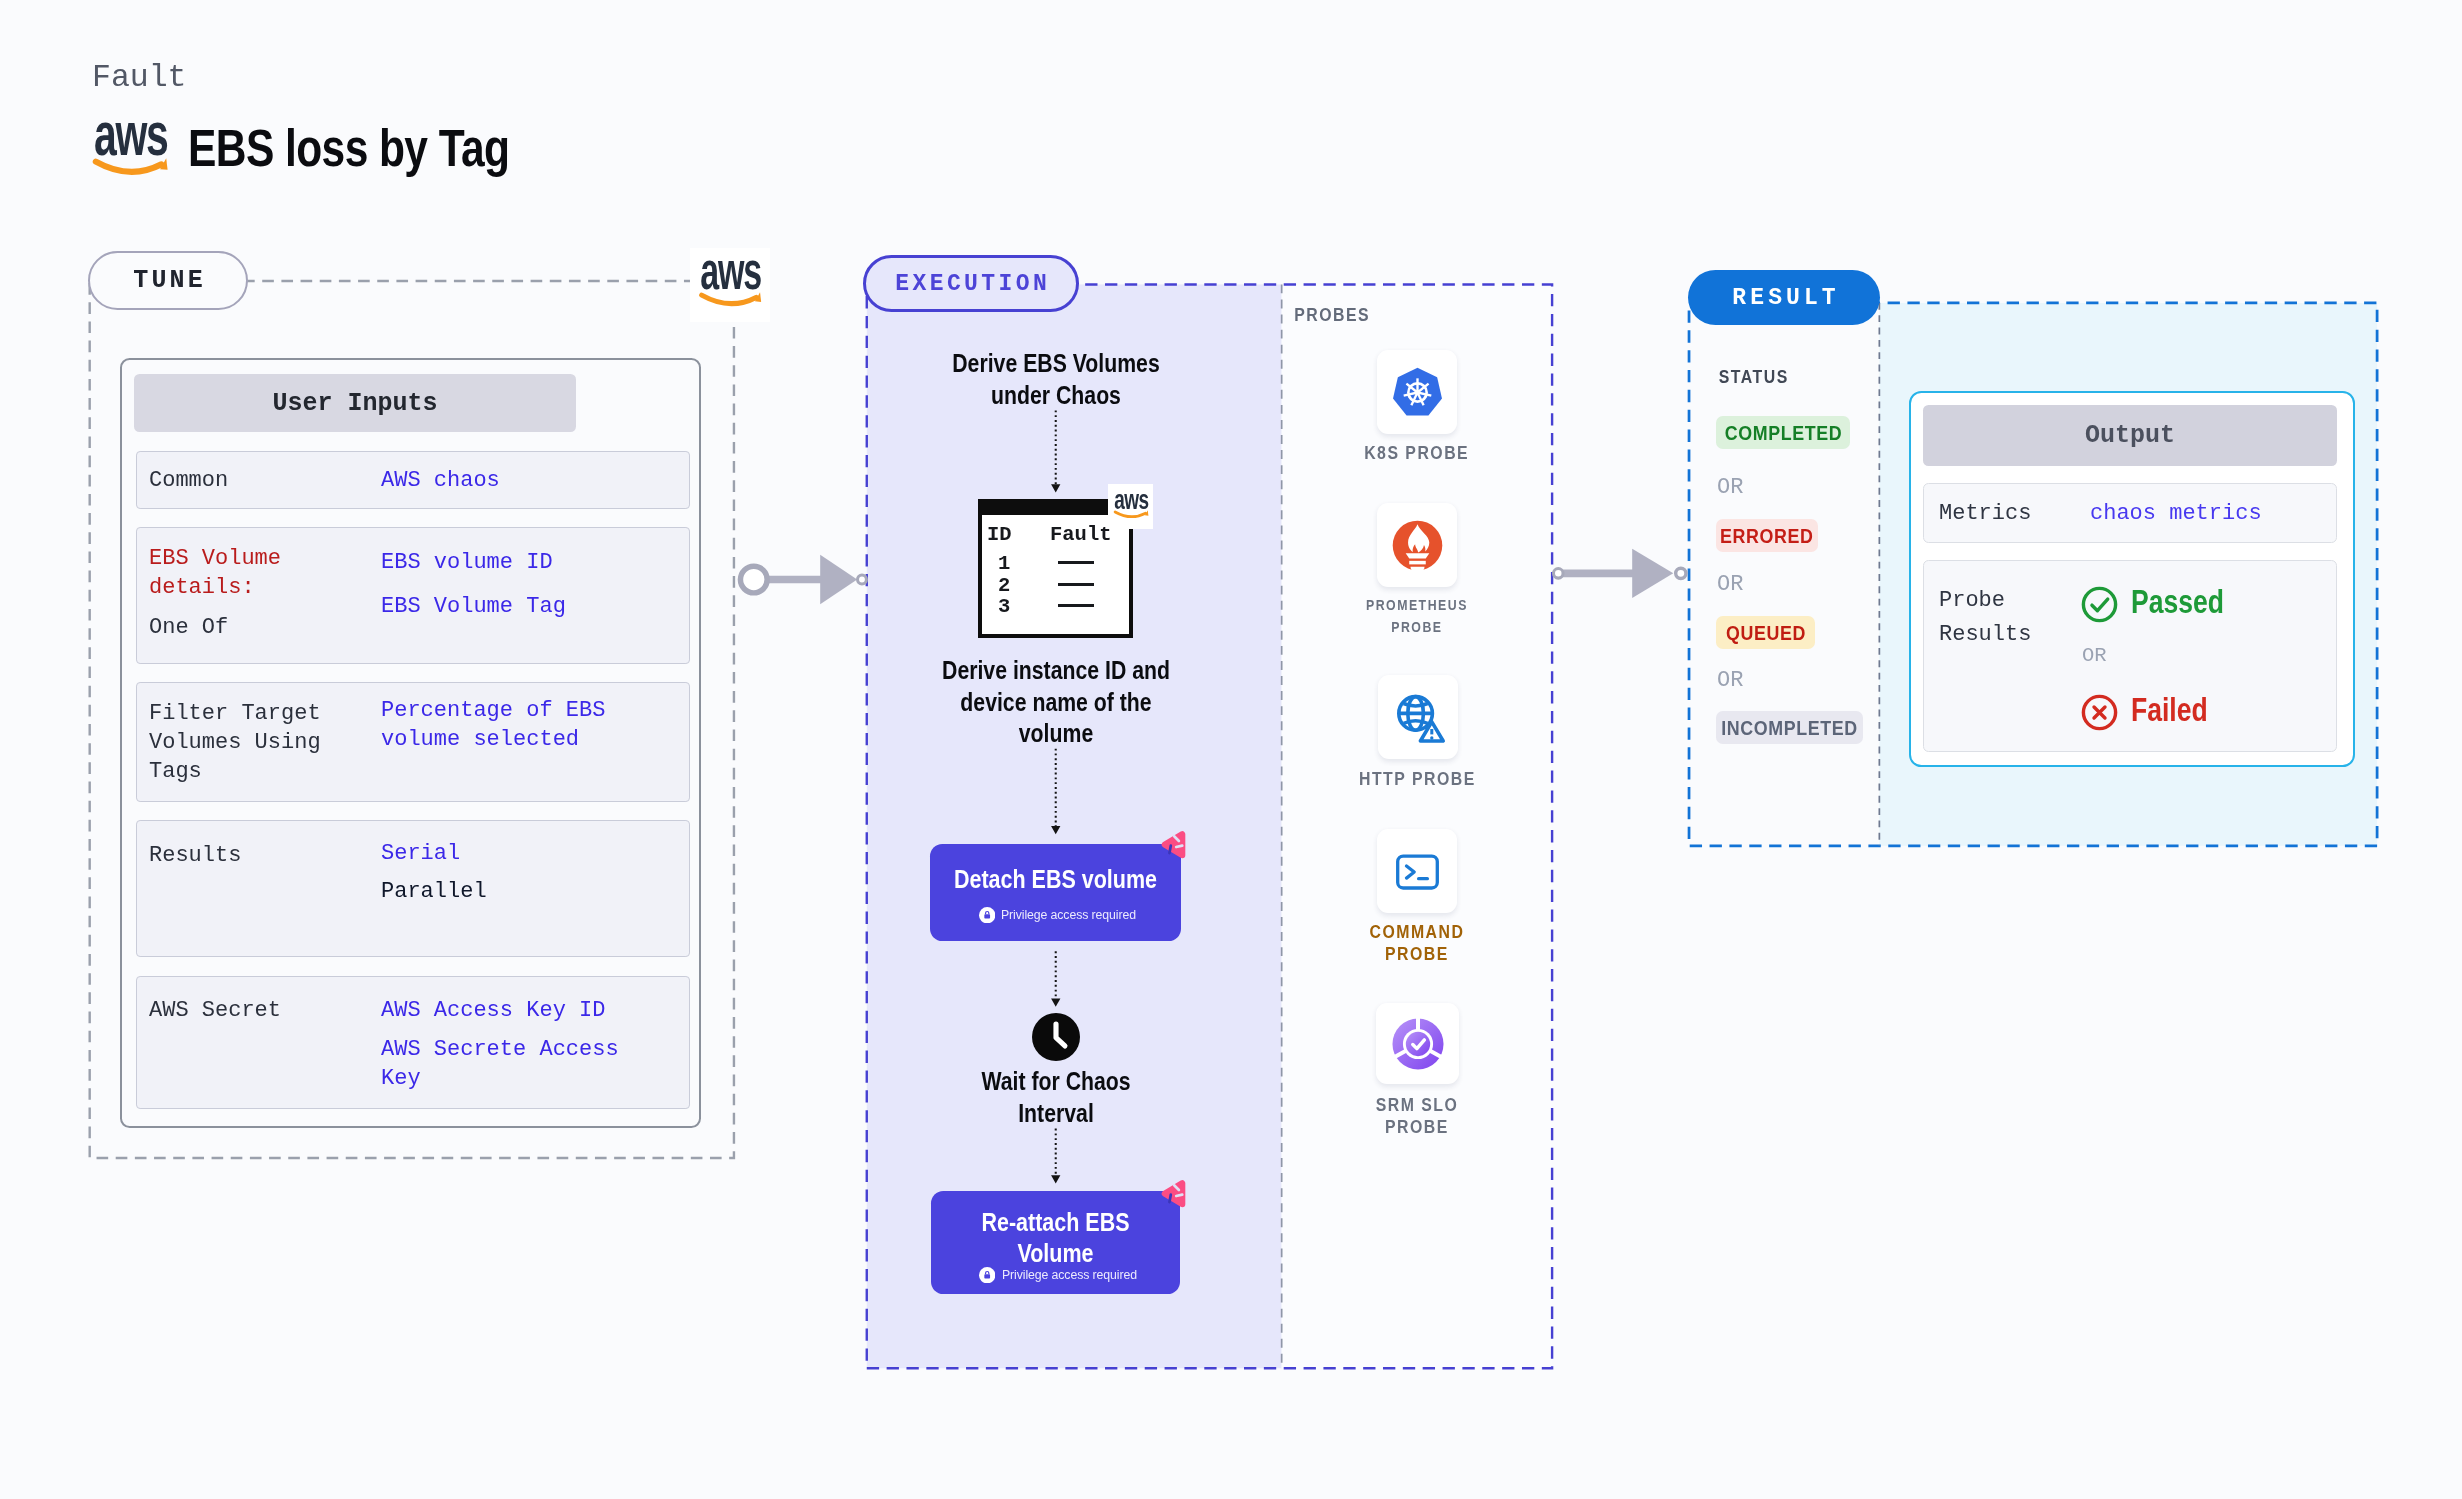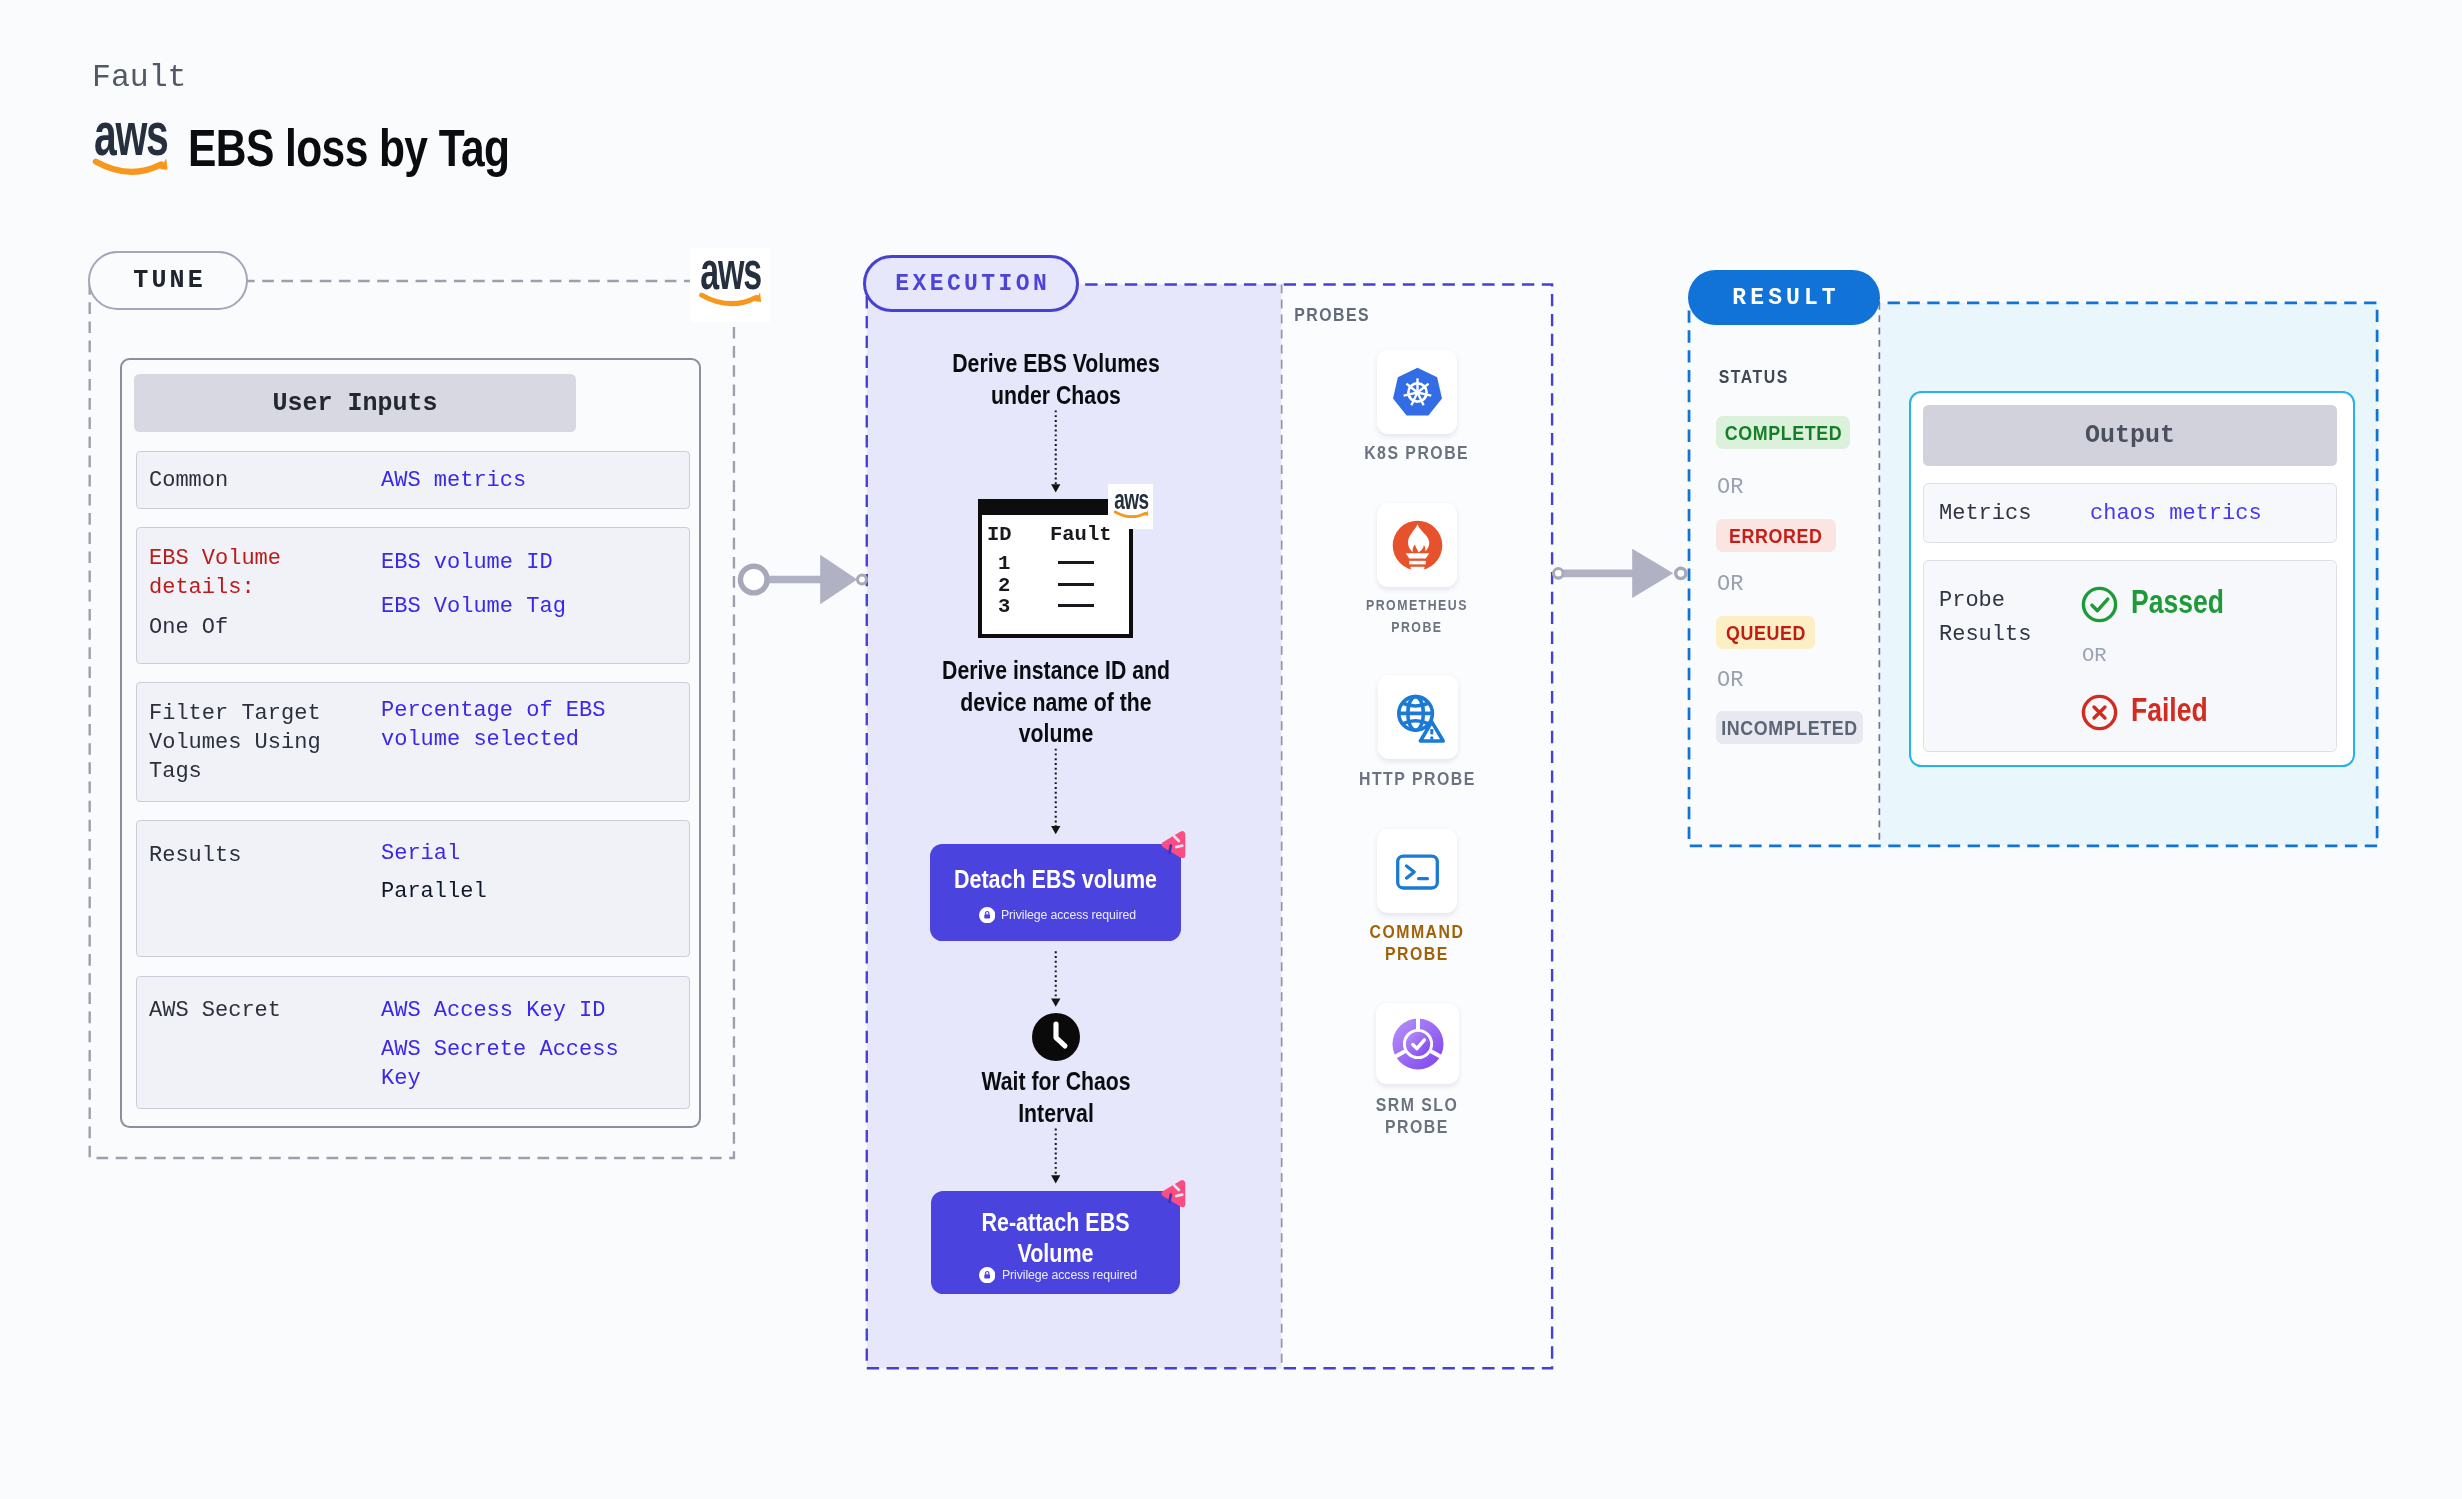--- a/index.html
+++ b/index.html
@@ -71,21 +71,21 @@
       <path d="M10 62 Q 60 90 106 66" fill="none" stroke="#f7981d" stroke-width="9" stroke-linecap="round"></path>
       <path d="M104 73 L113 57 L115 74 Z" fill="#f7981d"></path>
     </svg>
   </div>
 
   <div class="abs" style="left:120px;top:358px;width:581px;height:770px;border:2.4px solid #8b919c;border-radius:9.6px;box-sizing:border-box;"></div>
   <div class="abs ctr mono" style="left:134px;top:374px;width:442px;height:58px;background:#d8d8e2;border-radius:5.5px;font-size:25px;font-weight:bold;color:#23272f;">User Inputs</div>
 
   <div class="abs" style="left:136px;top:451px;width:554px;height:58px;background:#f1f2f8;border:1.4px solid #c9ccd9;border-radius:4.1px;box-sizing:border-box;"></div>
   <div class="abs mono" style="left:149px;top:468px;font-size:22px;color:#2b303c;">Common</div>
-  <div class="abs mono" style="left:381px;top:468px;font-size:22px;color:#3b28e8;font-weight:500;">AWS metrics</div>
+  <div class="abs mono" style="left:381px;top:468px;font-size:22px;color:#3b28e8;font-weight:500;">AWS chaos</div>
 
   <div class="abs" style="left:136px;top:527px;width:554px;height:137px;background:#f1f2f8;border:1.4px solid #c9ccd9;border-radius:4.1px;box-sizing:border-box;"></div>
   <div class="abs mono" style="left:149px;top:544px;font-size:22px;color:#b91c1c;line-height:29px;">EBS Volume<br>details:</div>
   <div class="abs mono" style="left:149px;top:615px;font-size:22px;color:#2b303c;">One Of</div>
   <div class="abs mono" style="left:381px;top:550px;font-size:22px;color:#3b28e8;font-weight:500;">EBS volume ID</div>
   <div class="abs mono" style="left:381px;top:594px;font-size:22px;color:#3b28e8;font-weight:500;">EBS Volume Tag</div>
 
   <div class="abs" style="left:136px;top:682px;width:554px;height:120px;background:#f1f2f8;border:1.4px solid #c9ccd9;border-radius:4.1px;box-sizing:border-box;"></div>
   <div class="abs mono" style="left:149px;top:699px;font-size:22px;color:#2b303c;line-height:29px;">Filter Target<br>Volumes Using<br>Tags</div>
   <div class="abs mono" style="left:381px;top:696px;font-size:22px;color:#3b28e8;font-weight:500;line-height:29px;">Percentage of EBS<br>volume selected</div>
@@ -237,21 +237,21 @@
       <path d="M41 51 L48 58 L61 43" fill="none" stroke="#ffffff" stroke-width="6" stroke-linecap="round" stroke-linejoin="round"></path>
     </svg>
   </div>
   <div class="abs sans" style="left:1282px;top:1094px;width:270px;text-align:center;font-size:18px;font-weight:bold;letter-spacing:1.7px;color:#6b7280;line-height:22px;"><span class="condl">SRM SLO<br>PROBE</span></div>
 
   <div class="abs sans" style="left:1709px;top:367px;width:89px;text-align:center;font-size:18px;font-weight:bold;letter-spacing:1.7px;color:#414855;"><span class="condl">STATUS</span></div>
   <div class="abs ctr sans" style="left:1716px;top:416px;width:134px;height:33px;background:#dcf1dc;border-radius:6.8px;font-size:20.5px;font-weight:bold;letter-spacing:0.7px;color:#157f27;">
       <span class="cond">COMPLETED</span>
     </div>
   <div class="abs mono" style="left:1717px;top:475px;font-size:22px;color:#9aa2b2;">OR</div>
-  <div class="abs ctr sans" style="left:1716px;top:519px;width:120px;height:33px;background:#fbe5e3;border-radius:6.8px;font-size:20.5px;font-weight:bold;letter-spacing:0.7px;color:#c41e16;align-items:center;">
+  <div class="abs ctr sans" style="left:1716px;top:519px;width:102px;height:33px;background:#fbe5e3;border-radius:6.8px;font-size:20.5px;font-weight:bold;letter-spacing:0.7px;color:#c41e16;align-items:center;">
       <span class="cond">ERRORED</span>
     </div>
   <div class="abs mono" style="left:1717px;top:572px;font-size:22px;color:#9aa2b2;">OR</div>
   <div class="abs ctr sans" style="left:1716px;top:616px;width:99px;height:33px;background:#fceec5;border-radius:6.8px;font-size:20.5px;font-weight:bold;letter-spacing:0.7px;color:#c01d12;">
       <span class="cond">QUEUED</span>
     </div>
   <div class="abs mono" style="left:1717px;top:668px;font-size:22px;color:#9aa2b2;">OR</div>
   <div class="abs ctr sans" style="left:1716px;top:711px;width:147px;height:33px;background:#e8e8f0;border-radius:6.8px;font-size:20.5px;font-weight:bold;letter-spacing:0.7px;color:#5c6578;">
       <span class="cond">INCOMPLETED</span>
     </div>

